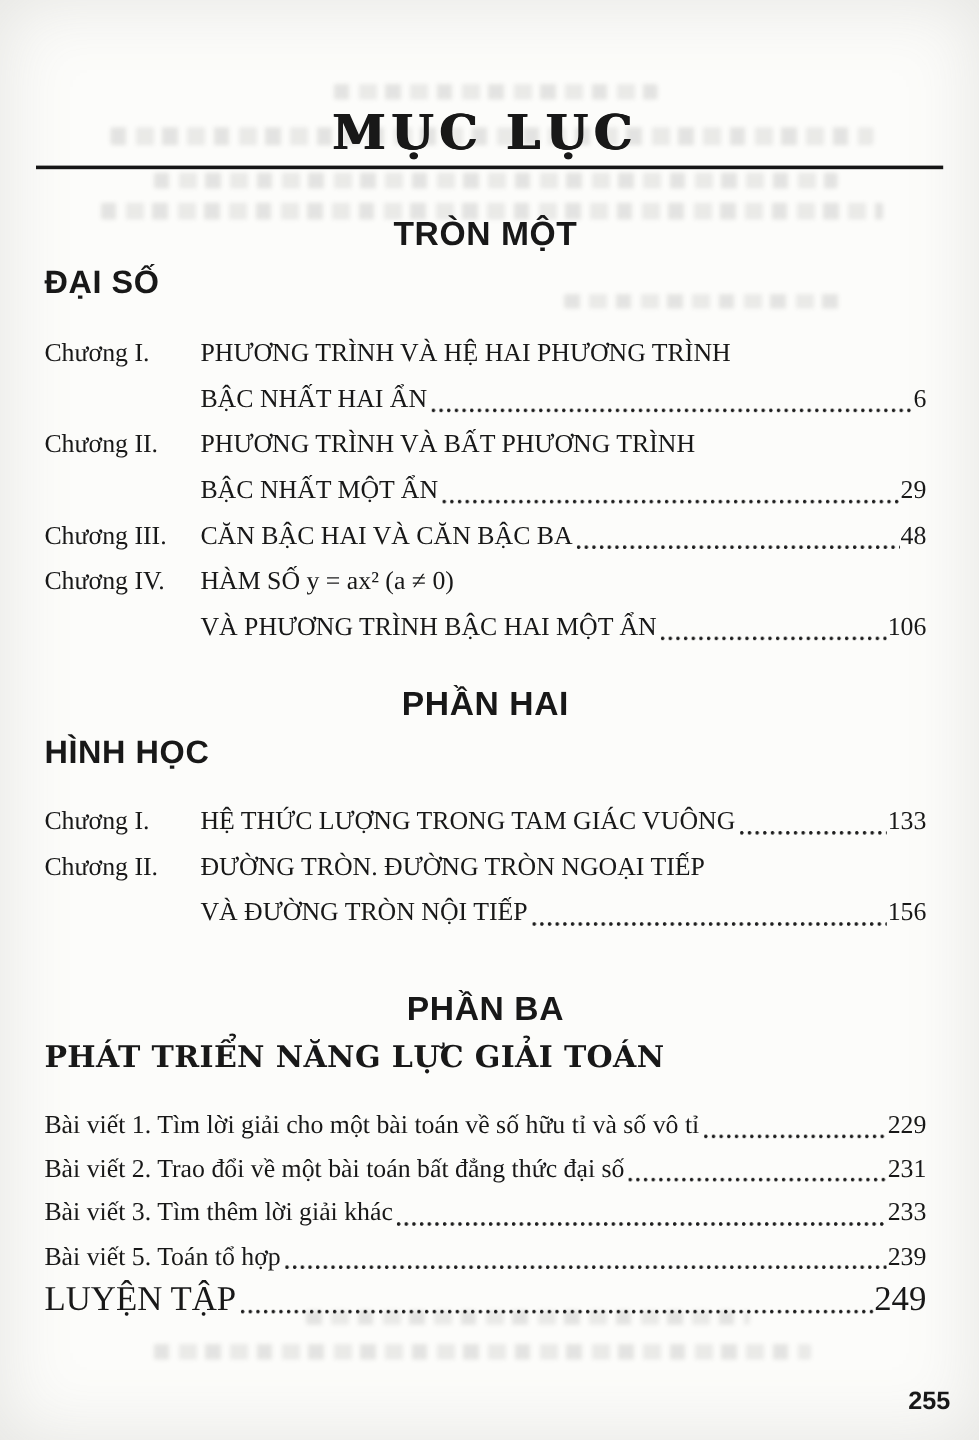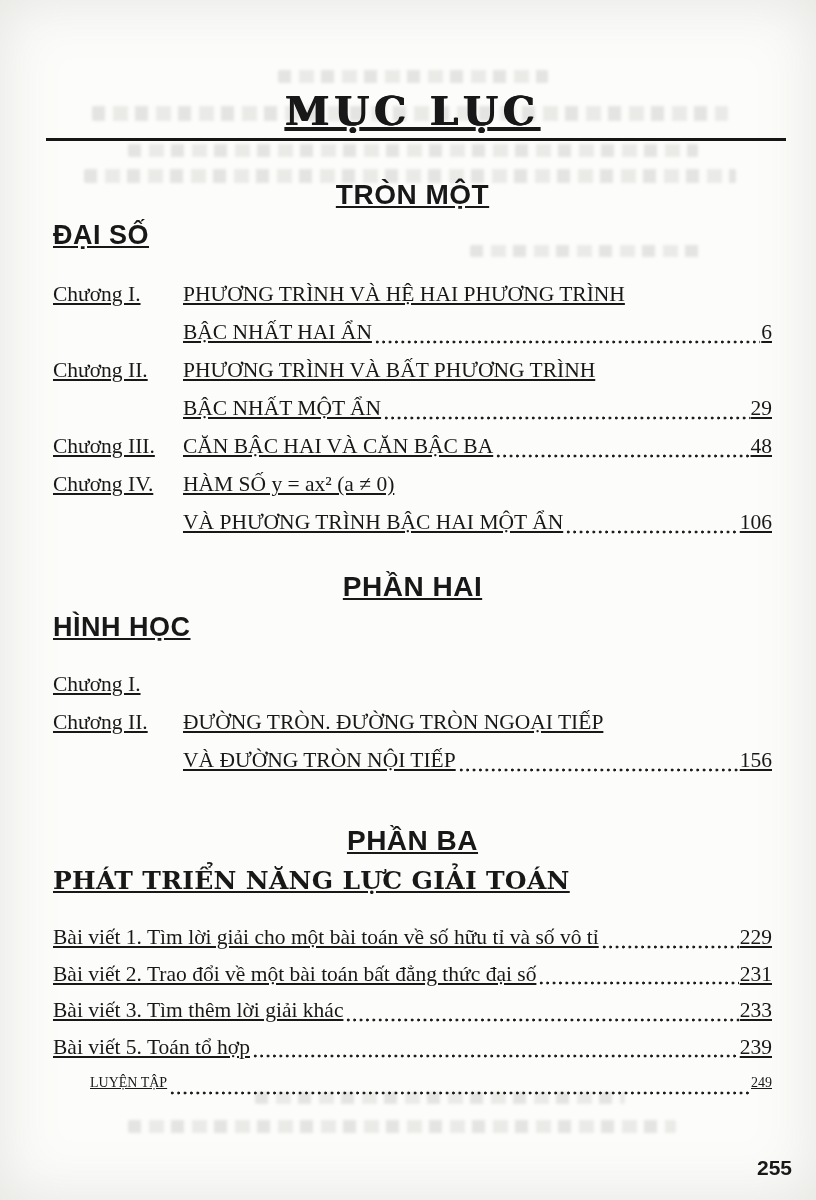--- a/index.html
+++ b/index.html
@@ -13,22 +13,21 @@
     background: #fcfcfa;
     color: #181818;
     font-family: "Liberation Serif", serif;
     overflow: hidden;
     box-shadow: inset 0 0 60px rgba(120,120,115,0.18);
   }
 
   .content {
     position: relative;
     z-index: 1;
-    padding: 90px 44px 0 53px;
-    text-decoration: underline;
+    padding: 90px 44px 0 37px;
   }
 
   
   .title {
     margin: 0;
     text-align: center;
     font-family: "DejaVu Serif", serif;
     font-weight: bold;
     font-size: 40px;
     line-height: 1.05;
@@ -87,21 +86,21 @@
     margin: 0 1px 6px 3px;
     background-image: radial-gradient(circle at 2.2px 3px, #1d1d1d 1.15px, rgba(0,0,0,0) 1.8px);
     background-size: 6.4px 6px;
     background-repeat: repeat-x;
   }
 
   
   .articles { margin-top: 24px; font-size: 21.5px; }
   .article { display: flex; line-height: 36.5px; }
   .article .t { white-space: nowrap; }
-  .article.caps { font-size: 14px; margin-left: 37px; }
+  .article.caps { font-size: 29px; }
 
   
   .folio {
     position: absolute;
     right: 24px;
     bottom: 20px;
     z-index: 1;
     font-family: "Liberation Sans", sans-serif;
     font-weight: bold;
     font-size: 21px;
@@ -208,20 +207,27 @@
     </section>
 
     <section id="part-two">
       <h2 class="part-heading">PHẦN HAI</h2>
       <h3 class="part-sub">HÌNH HỌC</h3>
 
       <div class="chapters">
 
         <div class="chapter">
           <span class="ch-label">Chương I.</span>
+          <div class="ch-body">
+            <div class="ch-line">
+              <span class="t">HỆ THỨC LƯỢNG TRONG TAM GIÁC VUÔNG</span>
+              <span class="dots"></span>
+              <span class="pg">133</span>
+            </div>
+          </div>
         </div>
 
         <div class="chapter">
           <span class="ch-label">Chương II.</span>
           <div class="ch-body">
             <div class="ch-line">
                 <span class="t">ĐƯỜNG TRÒN. ĐƯỜNG TRÒN NGOẠI TIẾP</span>
               </div>
             <div class="ch-line">
               <span class="t">VÀ ĐƯỜNG TRÒN NỘI TIẾP</span>

